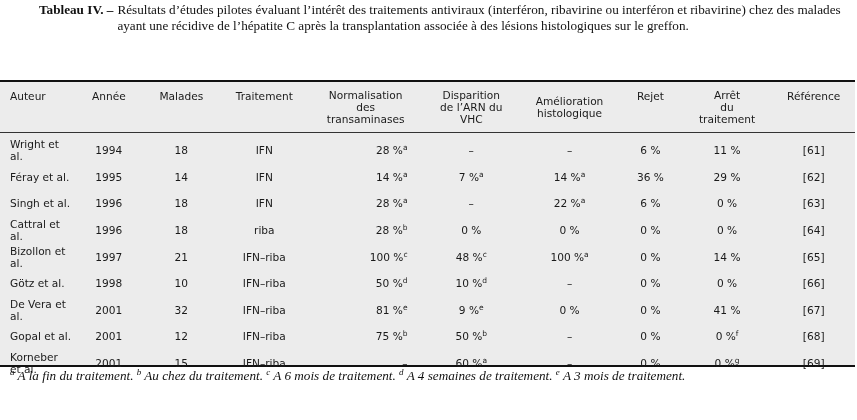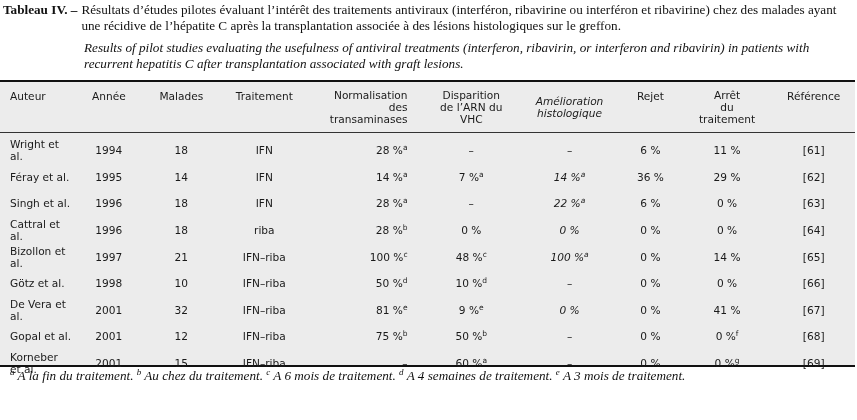--- a/index.html
+++ b/index.html
@@ -2,21 +2,21 @@
 <html><head>
   <meta charset="utf-8">
   <style>
     html, body { margin: 0; padding: 0; background: #ffffff; }
     body { width: 857px; height: 420px; position: relative; overflow: hidden; }
     .caption {
       position: absolute; left: 0; top: 2px; width: 857px;
       font-family: "Liberation Serif", serif; font-size: 13.2px; color: #111;
       line-height: 16px;
     }
-    .cap-fr { display: flex; }
+    .cap-fr { display: flex; padding-left: 36px; }
     .cap-label { font-weight: bold; white-space: nowrap; padding-left: 3px; }
     .cap-fr-text { padding-left: 4px; }
     .cap-en { font-style: italic; padding-left: 84px; margin-top: 6px; }
     .tbl-wrap {
       position: absolute; left: 0; top: 80px; width: 855px; height: 283px;
       background: #ececec;
       border-top: 2px solid #111; border-bottom: 2px solid #111;
     }
     table {
       border-collapse: collapse; width: 855px;
@@ -28,52 +28,51 @@
     }
     thead th.top { vertical-align: top; padding-top: 8px; }
     tbody td { height: 26.6px; text-align: center; padding: 0 2px; }
     tbody tr:first-child td { padding-top: 4px; margin-left: 36px; }
     .c-auteur { text-align: left; padding-left: 10px; width: 115px; }
     .c-annee { width: 80px; }
     .c-malades { width: 62px; }
     .c-trait { width: 90px; }
     .c-norm { width: 112px; text-align: right; padding-right: 15px; }
     .c-disp { width: 125px; }
-    .c-amel { width: 88px; font-style: italic; }
+    .c-amel { width: 88px; }
     .c-rejet { width: 70px; }
     .c-arret { width: 92px; }
     .c-ref { width: 60px; }
     sup { font-size: 7.5px; vertical-align: 4px; line-height: 0; }
     .footnotes {
       position: absolute; left: 10px; top: 368px; width: 840px;
       font-family: "Liberation Serif", serif; font-style: italic; font-size: 13.2px;
       color: #111; line-height: 16px;
     }
     .footnotes sup { font-size: 9px; vertical-align: 5px; }
   </style>
 </head>
 <body>
 
 <div class="caption">
   <div class="cap-fr">
     <span class="cap-label">Tableau IV. –</span>
     <span class="cap-fr-text">Résultats d’études pilotes évaluant l’intérêt des traitements antiviraux (interféron, ribavirine ou interféron et ribavirine) chez des malades ayant une récidive de l’hépatite C après la transplantation associée à des lésions histologiques sur le greffon.</span>
   </div>
-  <div class="cap-en">Results of pilot studies evaluating the usefulness of antiviral treatments (interferon, ribavirin, or interferon and ribavirin) in patients with recurrent hepatitis C after transplantation associated with graft lesions.</div>
 </div>
 
 <div class="tbl-wrap">
   <table>
     <thead>
       <tr>
         <th class="c-auteur top">Auteur</th>
         <th class="c-annee top">Année</th>
         <th class="c-malades top">Malades</th>
         <th class="c-trait top">Traitement</th>
-        <th class="c-norm" style="text-align:right">
+        <th class="c-norm" style="text-align:center">
           <span>Normalisation</span><br>
           <span>des transaminases</span>
         </th>
         <th class="c-disp">
           <span>Disparition</span><br>
           <span>de l’ARN du VHC</span>
         </th>
         <th class="c-amel">
           <span>Amélioration</span><br>
           <span>histologique</span>

